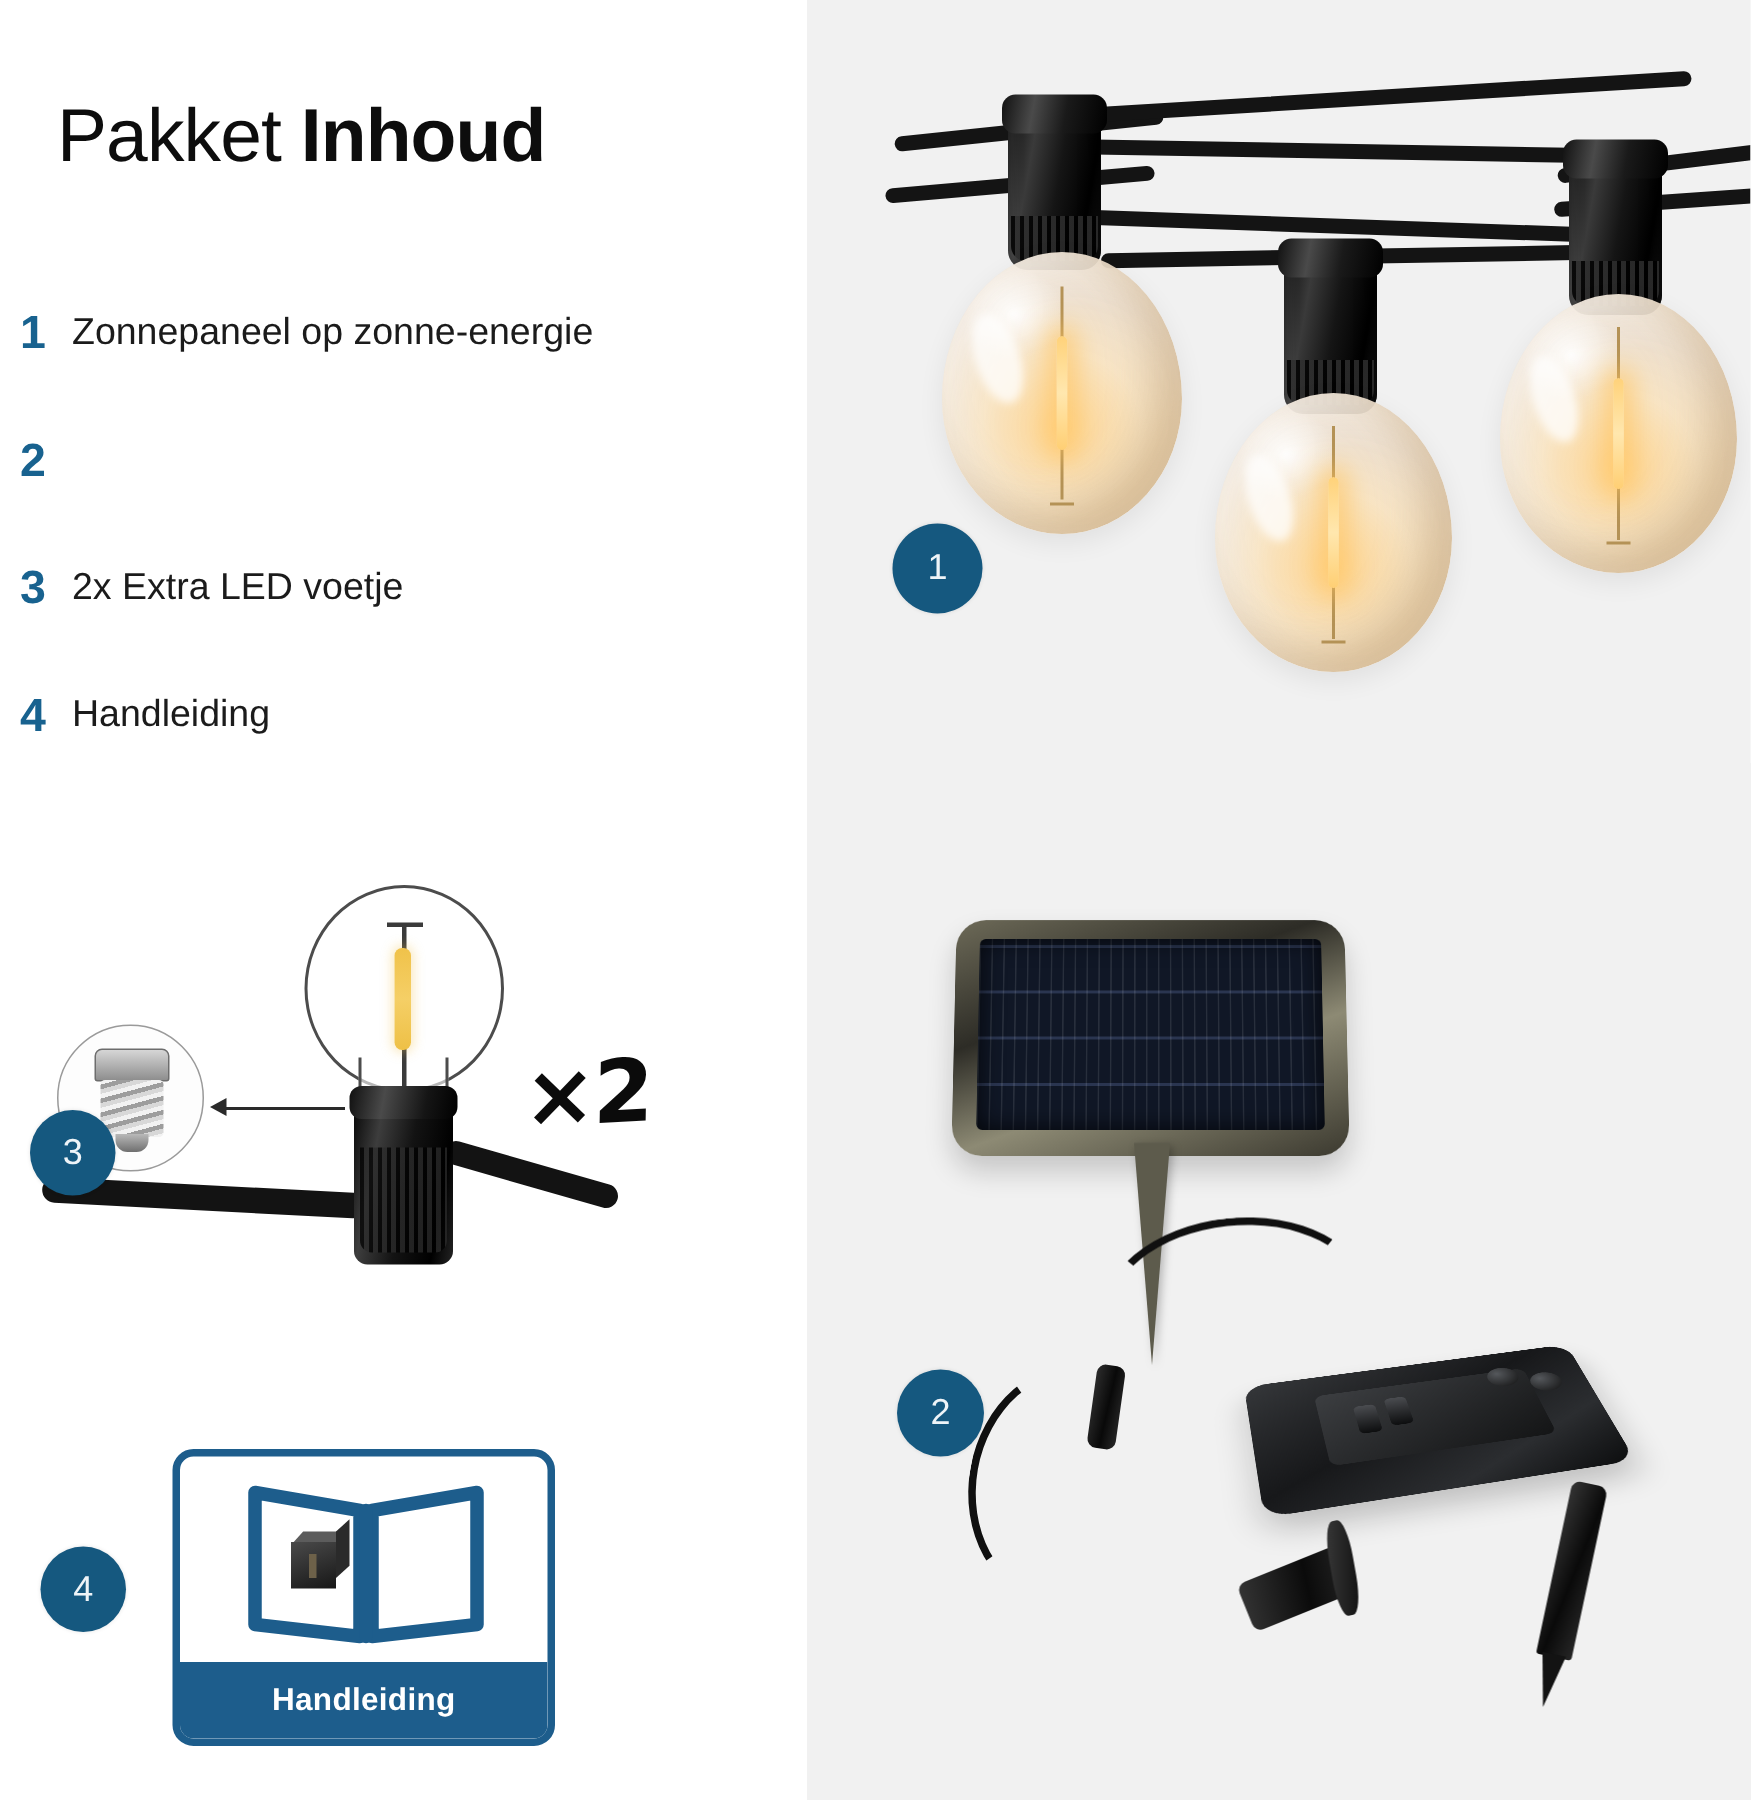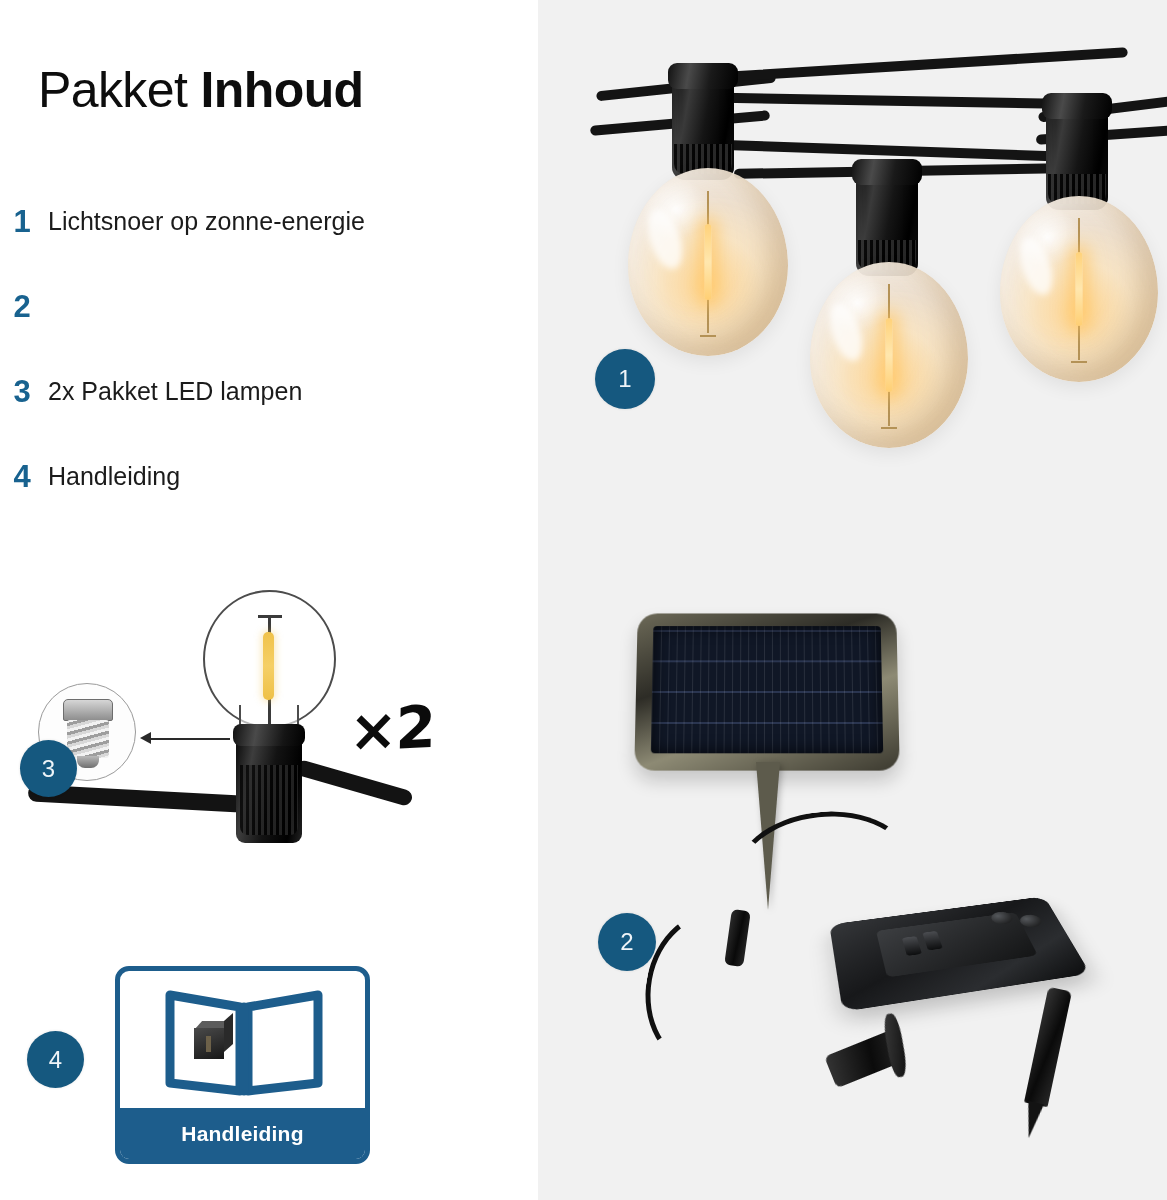--- a/index.html
+++ b/index.html
@@ -474,30 +474,30 @@
 
   <div class="bg-left"></div>
   <div class="bg-right"></div>
 
   <h1 class="title"><span class="t-light">Pakket </span><span class="t-bold">Inhoud</span></h1>
 
   <div class="list">
 
     <div class="list-row">
       <span class="list-num">1</span>
-      <span class="list-text">Lichtsnoer op zonne-energie</span>
+      <span class="list-text">Zonnepaneel op zonne-energie</span>
     </div>
 
     <div class="list-row">
       <span class="list-num">2</span>
     </div>
 
     <div class="list-row">
       <span class="list-num">3</span>
-      <span class="list-text">2x Pakket LED lampen</span>
+      <span class="list-text">2x Extra LED voetje</span>
     </div>
 
     <div class="list-row">
       <span class="list-num">4</span>
       <span class="list-text">Handleiding</span>
     </div>
 
   </div>
 
   <div class="photo-string">

